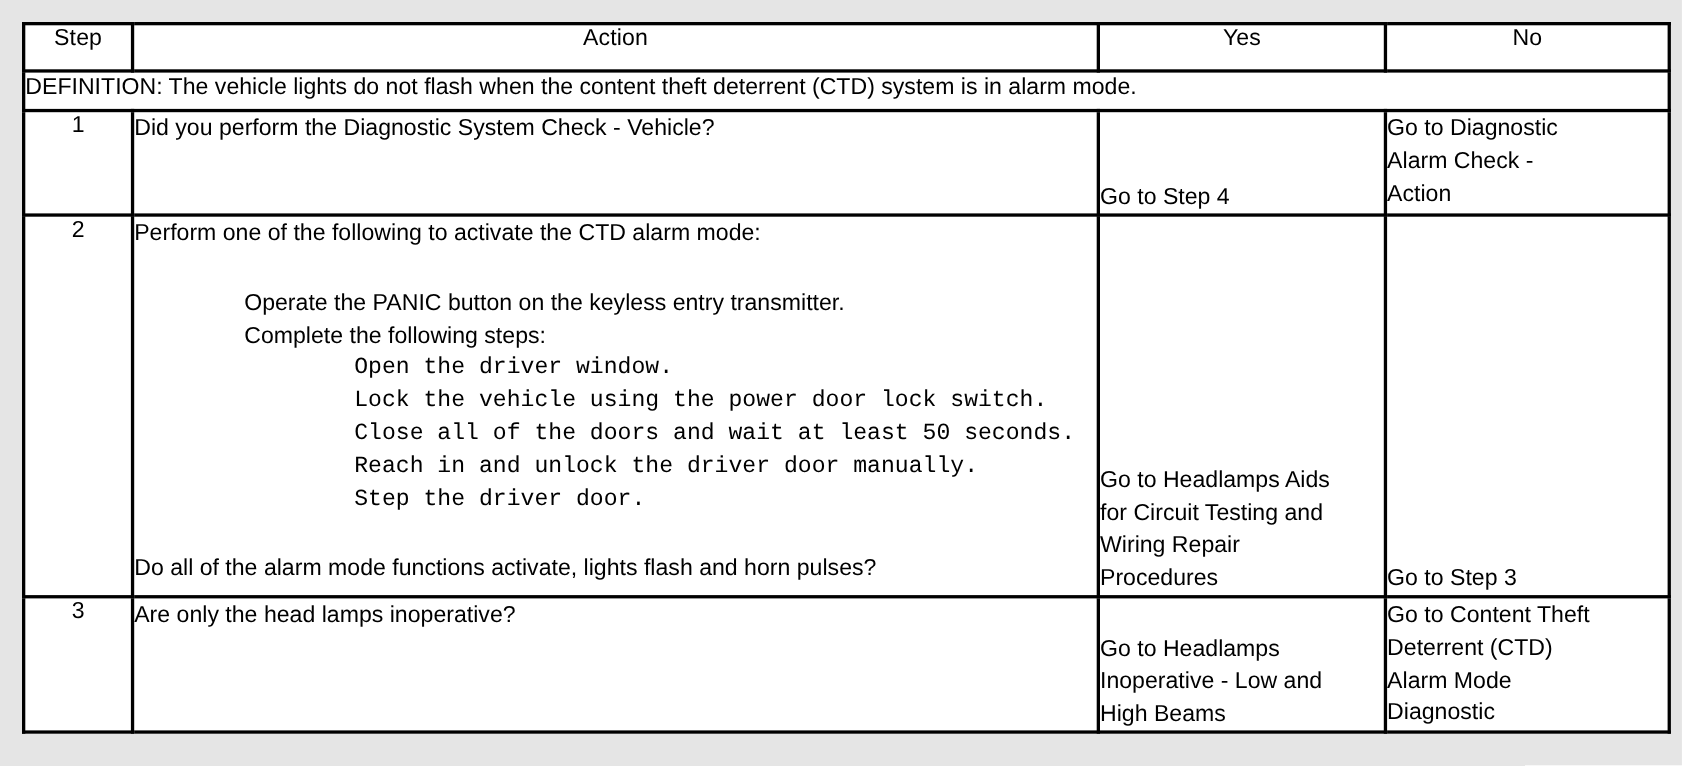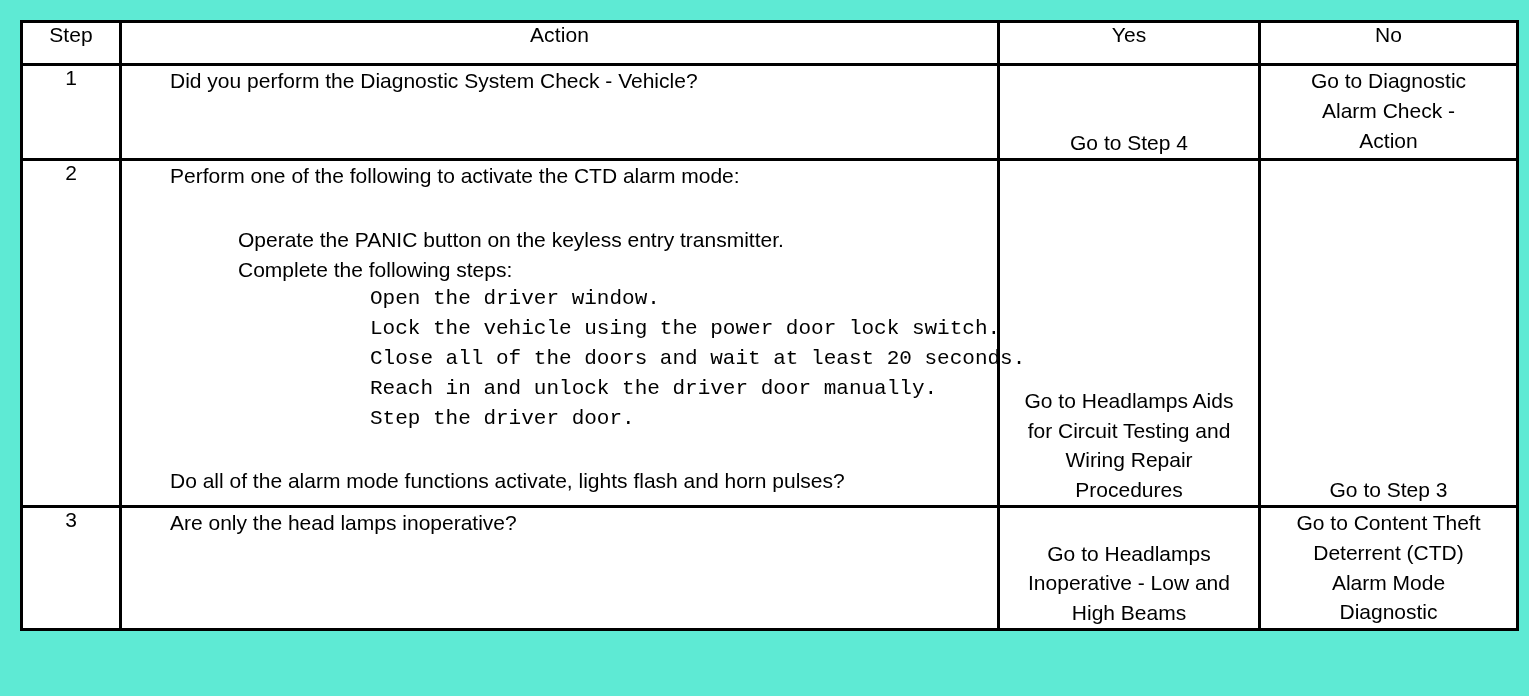--- a/index.html
+++ b/index.html
@@ -12,21 +12,21 @@
     height: 696px;
     font-family: "Liberation Sans", sans-serif;
     color: #000000;
     overflow: hidden;
   }
 
   .sheet {
     position: relative;
     width: 1529px;
     height: 696px;
-    background: #5eead4;
+    background: #e5e5e5;
   }
 
   table.diag {
     position: absolute;
     left: 20px;
     top: 20px;
     width: 1496px;
     border-collapse: collapse;
     table-layout: fixed;
     background: #ffffff;
@@ -75,32 +75,32 @@
     font-size: 21px;
   }
 
   
   .action {
     vertical-align: top;
     font-size: 21px;
     line-height: 1.42;
     padding: 6px 6px 6px 8px;
   }
-  .action .line { white-space: nowrap; padding-left: 48px; }
+  .action .line { white-space: nowrap; }
   .action .lvl0 { margin-left: 0; }
-  .action .lvl1 { margin-left: 68px; }
+  .action .lvl1 { margin-left: 100px; }
   .action .lvl2 { margin-left: 200px; font-family: Liberation Mono, monospace; }
   .action .spacer-lg { height: 34px; }
   .action .spacer-md { height: 32px; }
 
   
   .ans {
     font-size: 21px;
     line-height: 1.42;
-    text-align: center;
+    text-align: left;
     padding: 6px 6px 5px 6px;
   }
   .ans.top    { vertical-align: top; }
   .ans.bottom { vertical-align: bottom; }
 
   
   tr.row-1 { height: 95px; }
   tr.row-2 { height: 347px; }
   tr.row-3 { height: 123px; }
 </style>
@@ -118,20 +118,23 @@
     </colgroup>
     <tbody>
 
       <tr>
         <td class="hdr">Step</td>
         <td class="hdr">Action</td>
         <td class="hdr">Yes</td>
         <td class="hdr">No</td>
       </tr>
 
+      <tr class="defrow">
+        <td class="def-text" colspan="4">DEFINITION: The vehicle lights do not flash when the content theft deterrent (CTD) system is in alarm mode.</td>
+      </tr>
 
       <tr class="row-1">
         <td class="stepnum">1</td>
         <td class="action">
           <div class="line lvl0">Did you perform the Diagnostic System Check - Vehicle?</div>
         </td>
         <td class="ans bottom">
           <div>Go to Step 4</div>
         </td>
         <td class="ans top">
@@ -143,21 +146,21 @@
 
       <tr class="row-2">
         <td class="stepnum">2</td>
         <td class="action">
           <div class="line lvl0">Perform one of the following to activate the CTD alarm mode:</div>
           <div class="spacer-lg"></div>
           <div class="line lvl1">Operate the PANIC button on the keyless entry transmitter.</div>
           <div class="line lvl1">Complete the following steps:</div>
           <div class="line lvl2">Open the driver window.</div>
           <div class="line lvl2">Lock the vehicle using the power door lock switch.</div>
-          <div class="line lvl2">Close all of the doors and wait at least 20 seconds.</div>
+          <div class="line lvl2">Close all of the doors and wait at least 50 seconds.</div>
           <div class="line lvl2">Reach in and unlock the driver door manually.</div>
           <div class="line lvl2">Step the driver door.</div>
           <div class="spacer-md"></div>
           <div class="line lvl0">Do all of the alarm mode functions activate, lights flash and horn pulses?</div>
         </td>
         <td class="ans bottom">
           <div>Go to Headlamps Aids</div>
           <div>for Circuit Testing and</div>
           <div>Wiring Repair</div>
           <div>Procedures</div>

